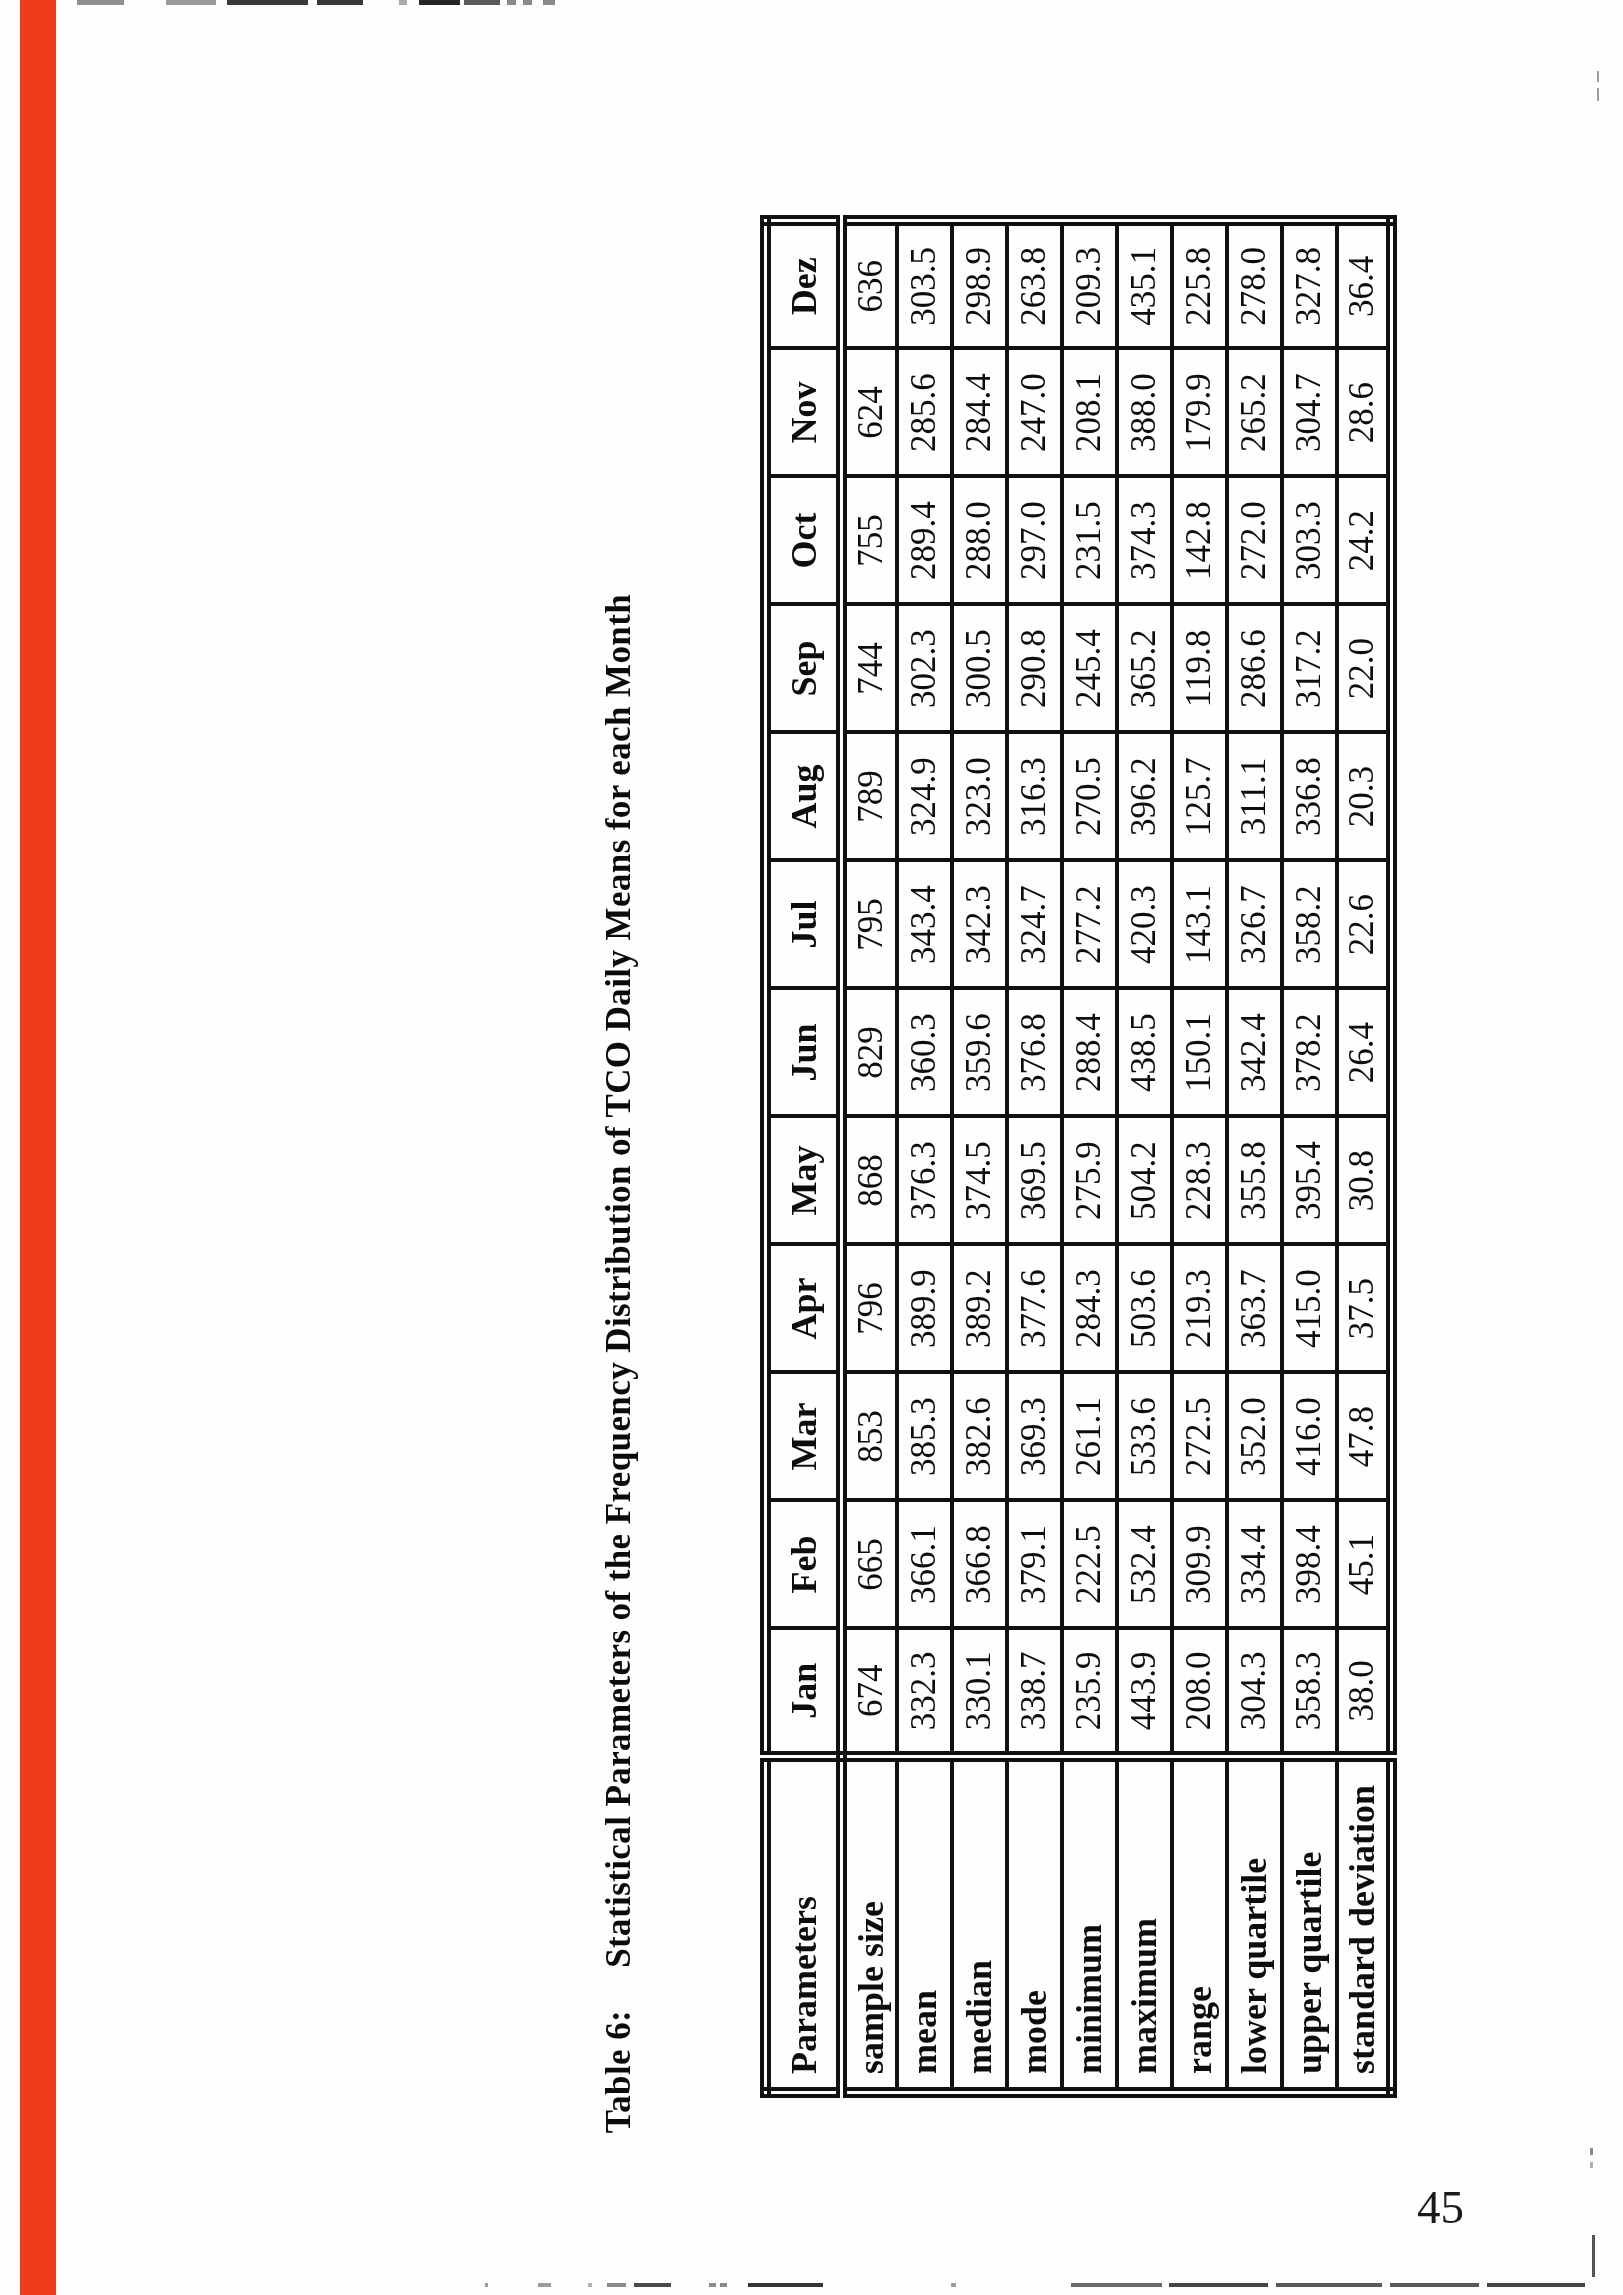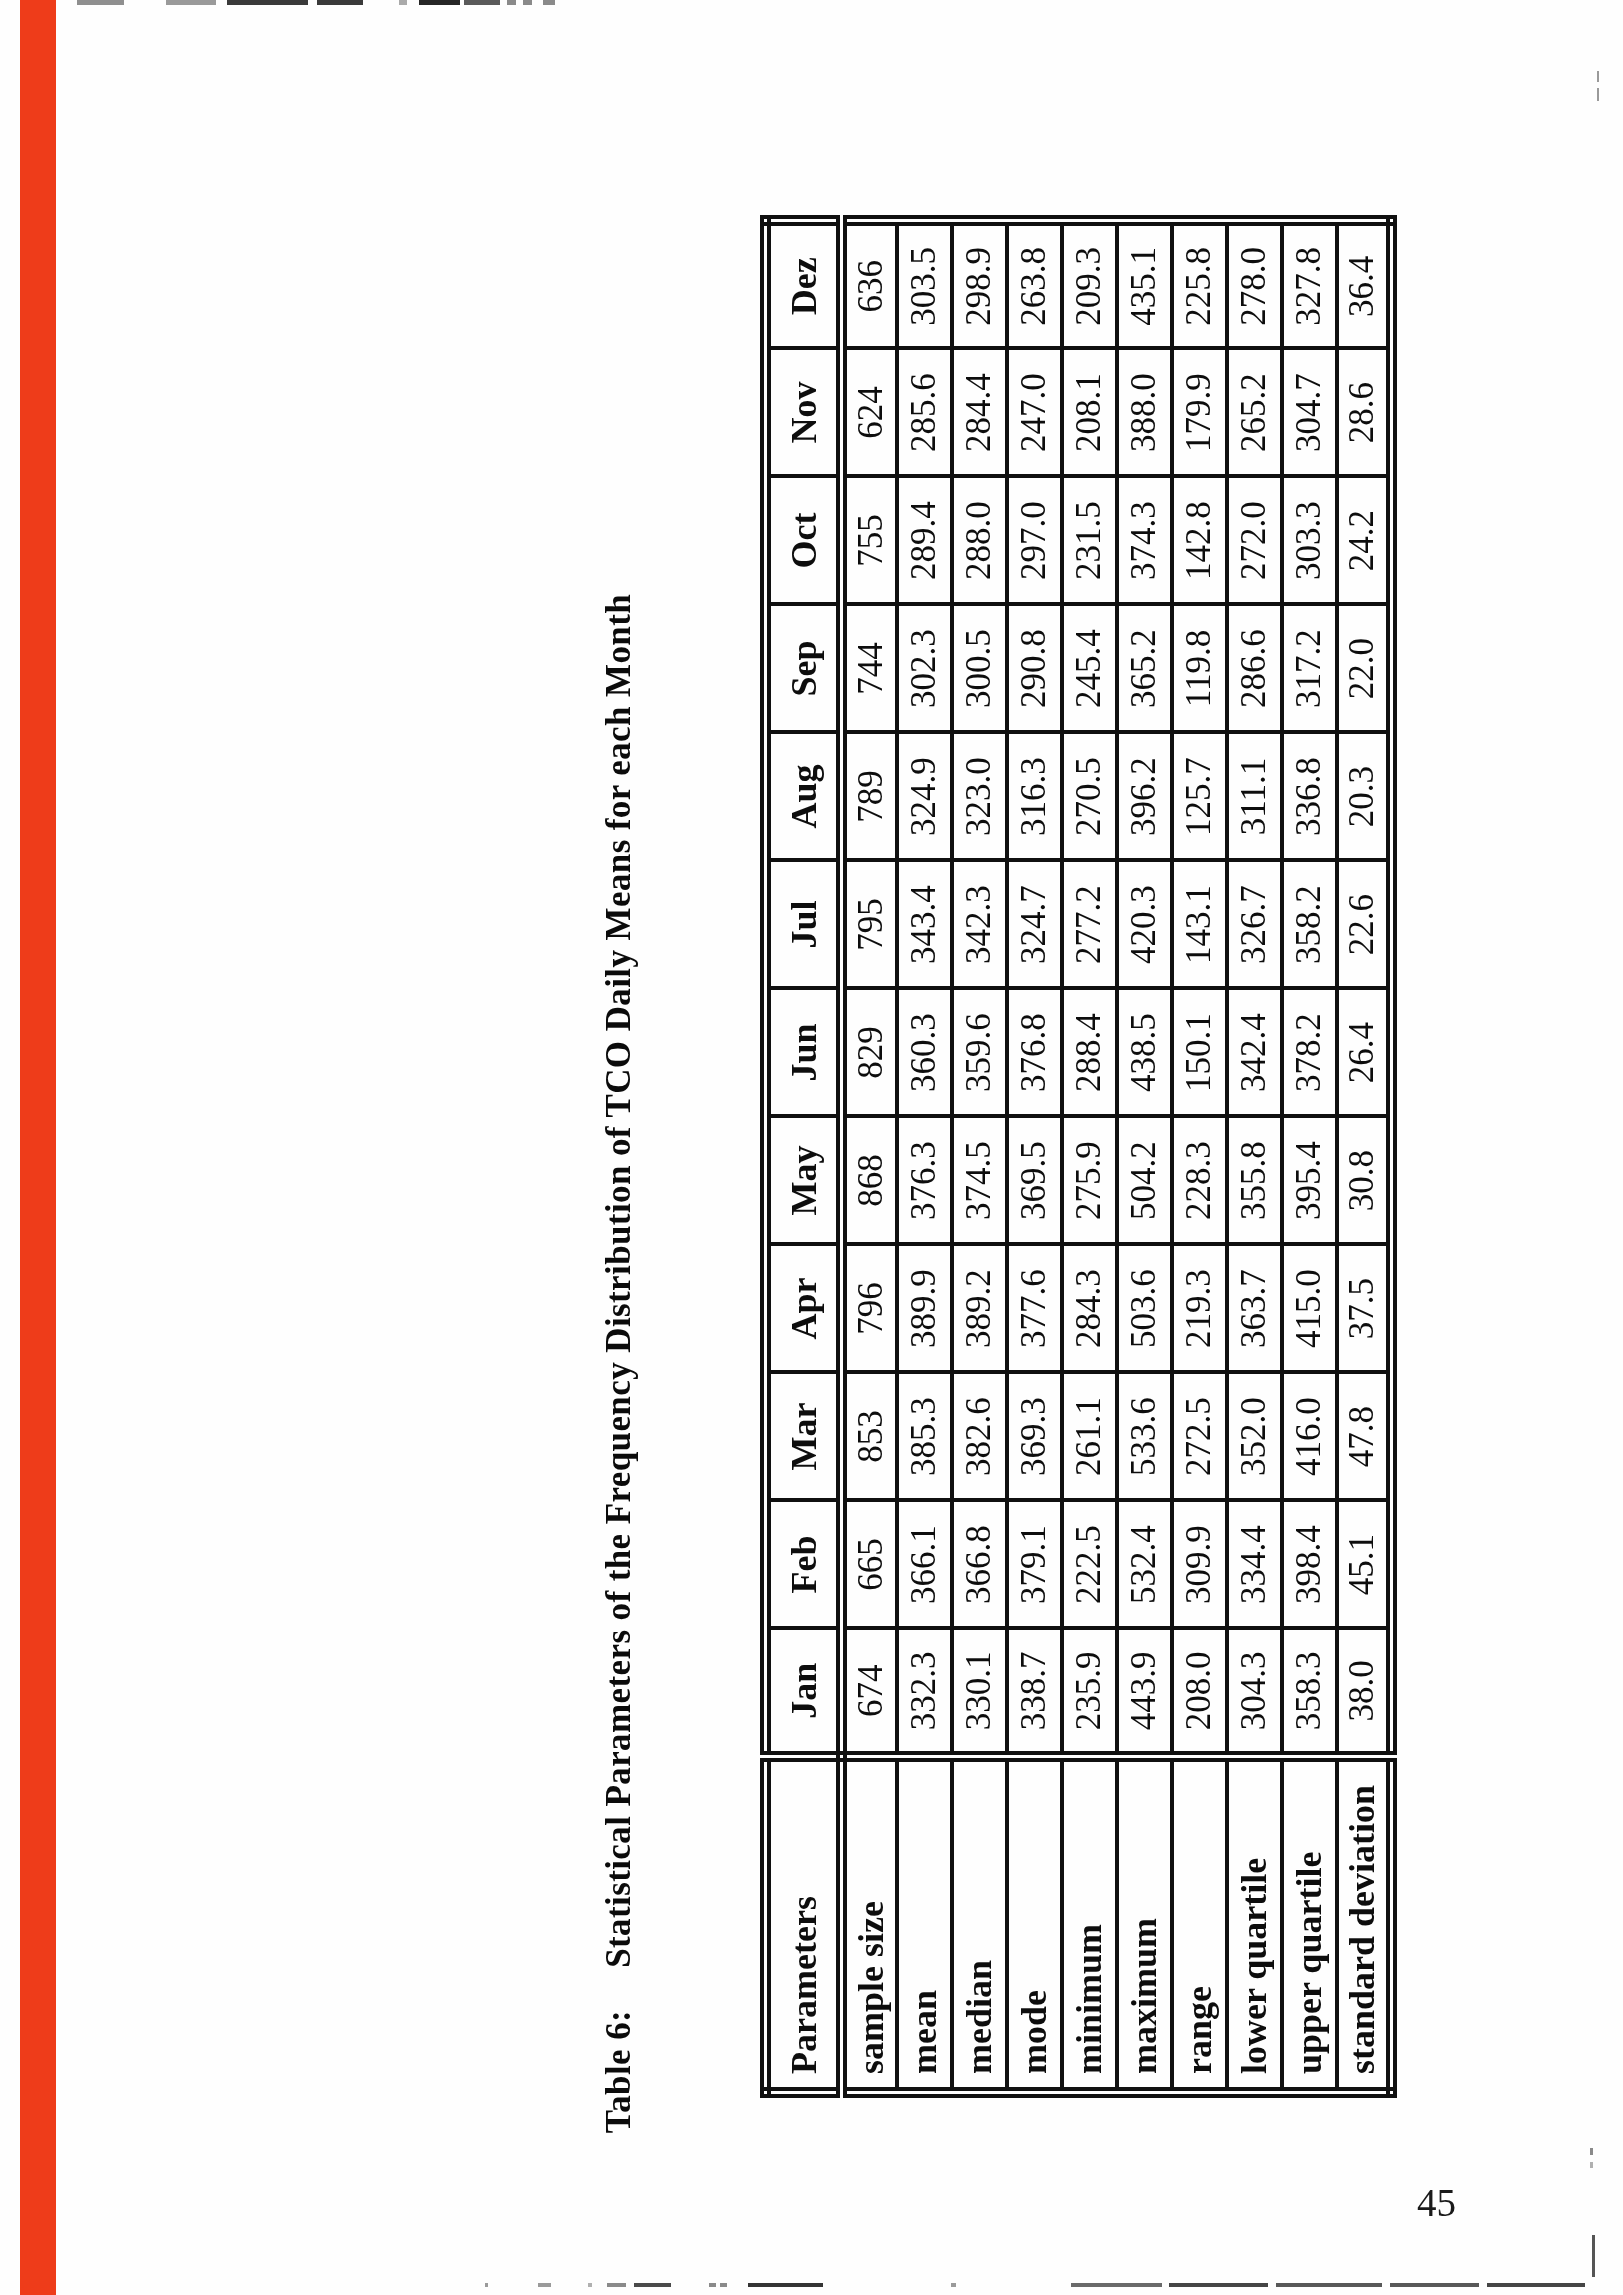--- a/index.html
+++ b/index.html
@@ -38,21 +38,21 @@
   table.stats thead th{border-bottom:11.4px double #101010;font-weight:bold;height:65px;}
   table.stats tbody tr{height:55px;}
   table.stats th:first-child, table.stats td:first-child{
     border-right:11.4px double #101010;text-align:left;padding-left:13px;
   }
   table.stats tbody th{font-weight:bold;font-size:36px;}
   table.stats td{font-weight:normal;font-size:35px;}
   col.col-label{width:336px;}
   col.col-month{width:128px;}
 
-  .page-number{position:absolute;left:1417px;top:2180px;font-size:39px;color:#1a1a1a;}
+  .page-number{position:absolute;left:1417px;top:2180px;font-size:47px;color:#1a1a1a;}
 </style>
 </head>
 <body>
 
 <div class="page">
 
   <div class="red-strip"></div>
 
   <div>
     <div class="seg" style="left:77px;top:0;width:47px;background:#8f8f8f"></div>

